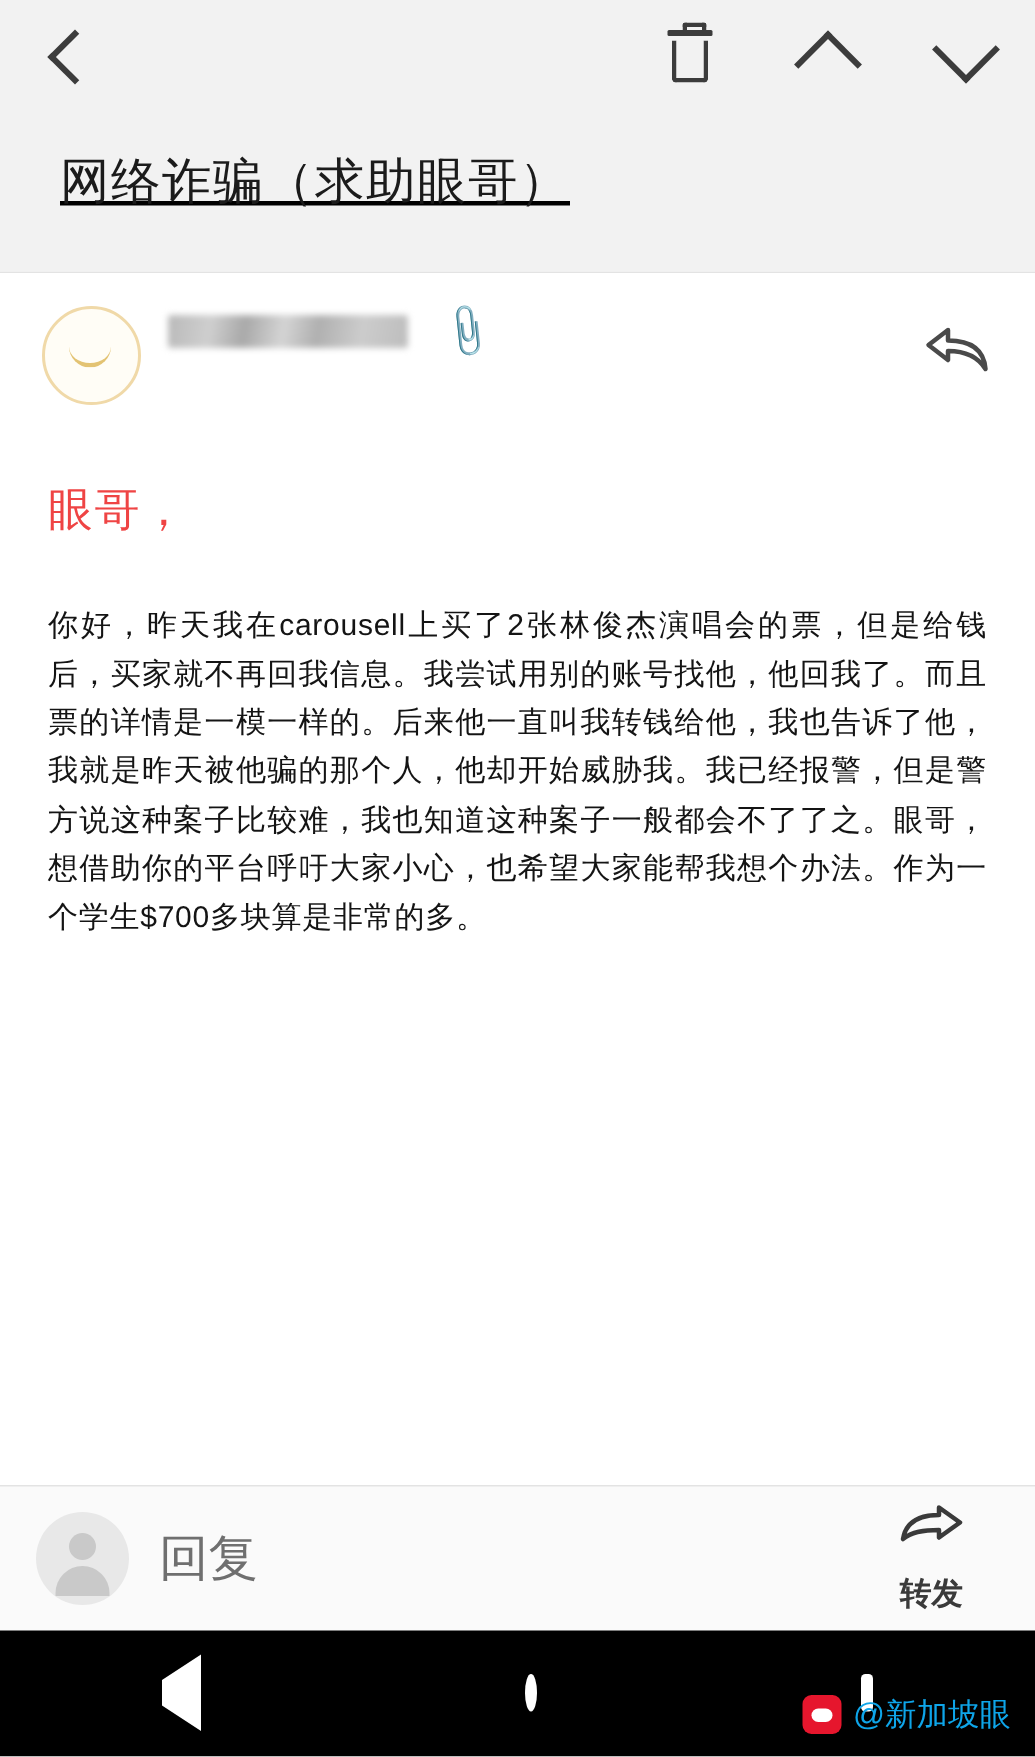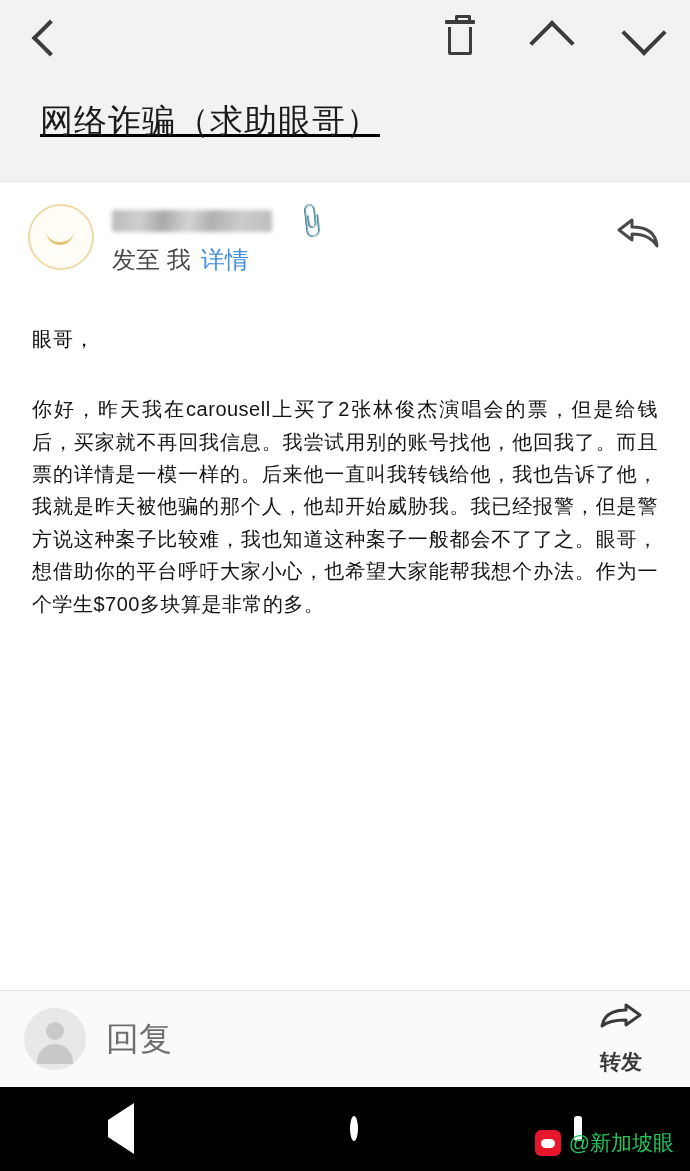--- a/index.html
+++ b/index.html
@@ -193,22 +193,22 @@
   }
 
   
   .mail-body {
     flex: 1 1 auto;
     padding: 34px 32px 20px 32px;
     overflow: hidden;
     background: #ffffff;
   }
   .greeting {
-    font-size: 20px;
-    color: #000000;
+    font-size: 30px;
+    color: #ef4444;
     margin-bottom: 40px;
     letter-spacing: 1px;
   }
   .para {
     font-size: 20px;
     line-height: 1.62;
     color: #141414;
     letter-spacing: 0.5px;
     text-align: justify;
   }
@@ -307,21 +307,21 @@
   }
   .wb-logo::after {
     content: "";
     position: absolute;
     left: 6px; top: 9px;
     width: 14px; height: 9px;
     border-radius: 7px;
     background: #ffffff;
   }
   .wm-text {
-    color: #22c55e;
+    color: #0ea5e9;
     font-size: 21px;
   }
 </style>
 </head>
 <body>
 
 <div class="screen">
 
   <div class="toolbar">
     <div class="tb-back">
@@ -349,24 +349,20 @@
 
   <div class="sender-row">
     <div class="avatar">
       <span class="smile"></span>
     </div>
     <div class="sender-meta">
       <div class="line1">
         <span class="name-blur"></span>
         <span class="clip-icon">📎</span>
       </div>
-      <div class="line2">
-        <span>发至 我</span>
-        <span class="detail-link">详情</span>
-      </div>
     </div>
     <div class="reply-arrow">
       <svg width="44" height="34" viewBox="0 0 44 34">
         <path d="M16 4 L3 14 L16 24 L16 18 C28 18 36 22 41 30 C40 18 32 11 16 11 Z" fill="none" stroke="#4a4a4a" stroke-width="3" stroke-linejoin="round"></path>
       </svg>
     </div>
   </div>
 
   <div class="mail-body">
     <div class="greeting">眼哥，</div>

